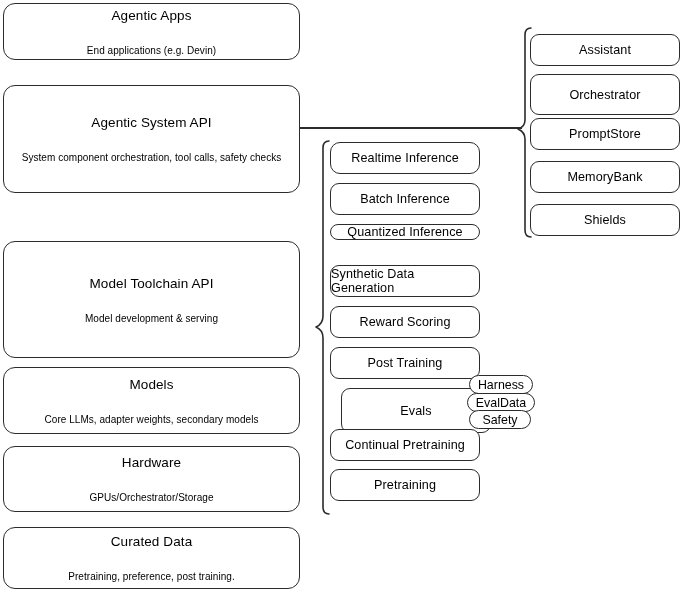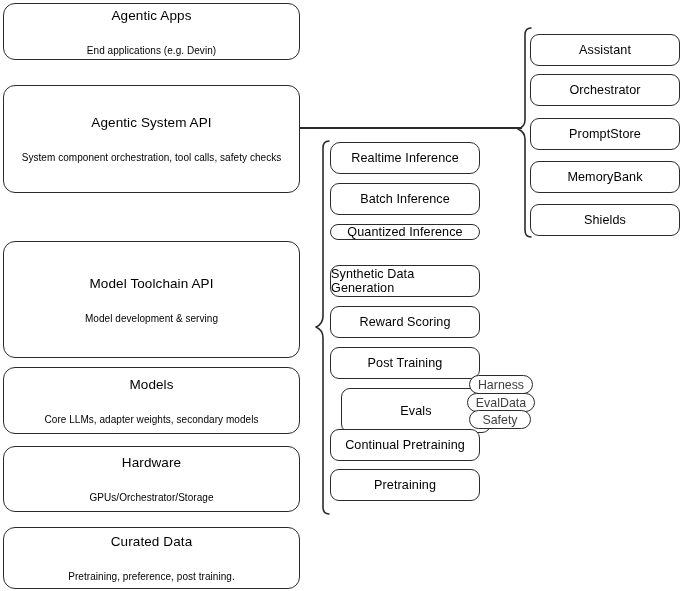--- a/index.html
+++ b/index.html
@@ -59,21 +59,21 @@
   .pill {
     position: absolute;
     box-sizing: border-box;
     border: 1.6px solid #2b2b2b;
     border-radius: 999px;
     background: #ffffff;
     display: flex;
     align-items: center;
     justify-content: center;
     font-size: 12.4px;
-    color: #404040;
+    color: #000000;
     z-index: 5;
   }
   .connector {
     position: absolute;
     background: #2b2b2b;
   }
   .bracket {
     position: absolute;
     overflow: visible;
   }
@@ -164,21 +164,21 @@
   <div class="pill" style="left:467px; top:393px; width:68px; height:19px;">
     <span>EvalData</span>
   </div>
   <div class="pill" style="left:469px; top:410px; width:62px; height:19px;">
     <span>Safety</span>
   </div>
 
   <div class="leafbox" style="left:530px; top:34px; width:150px; height:32px;">
     <span>Assistant</span>
   </div>
-  <div class="leafbox" style="left:530px; top:74px; width:150px; height:32px;">
+  <div class="leafbox" style="left:530px; top:74px; width:150px; height:41px;">
     <span>Orchestrator</span>
   </div>
   <div class="leafbox" style="left:530px; top:118px; width:150px; height:32px;align-items:center;">
     <span>PromptStore</span>
   </div>
   <div class="leafbox" style="left:530px; top:161px; width:150px; height:32px;">
     <span>MemoryBank</span>
   </div>
   <div class="leafbox" style="left:530px; top:204px; width:150px; height:32px;">
     <span>Shields</span>

